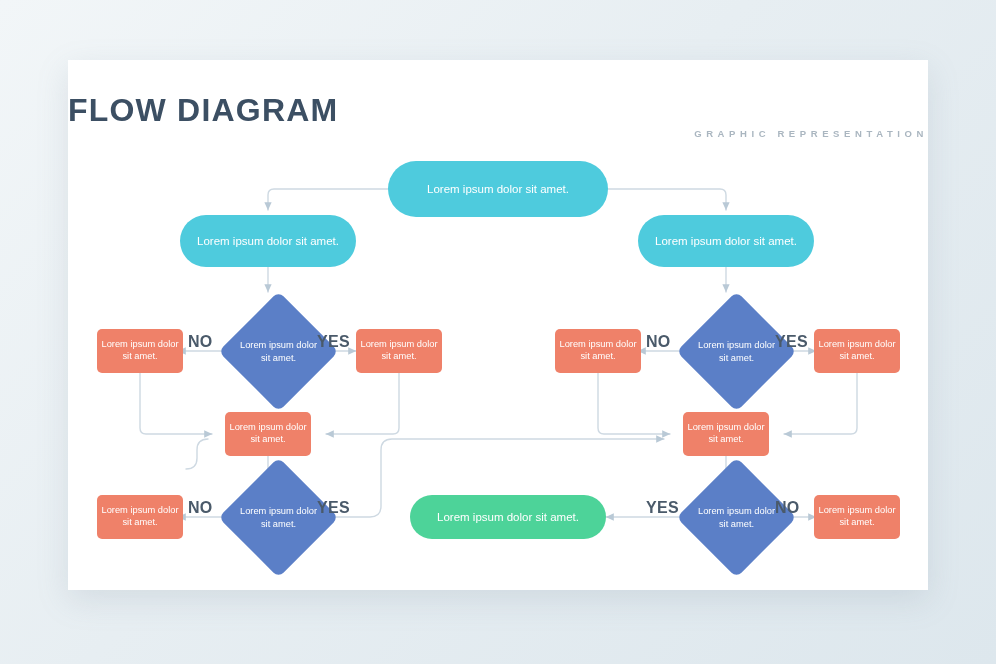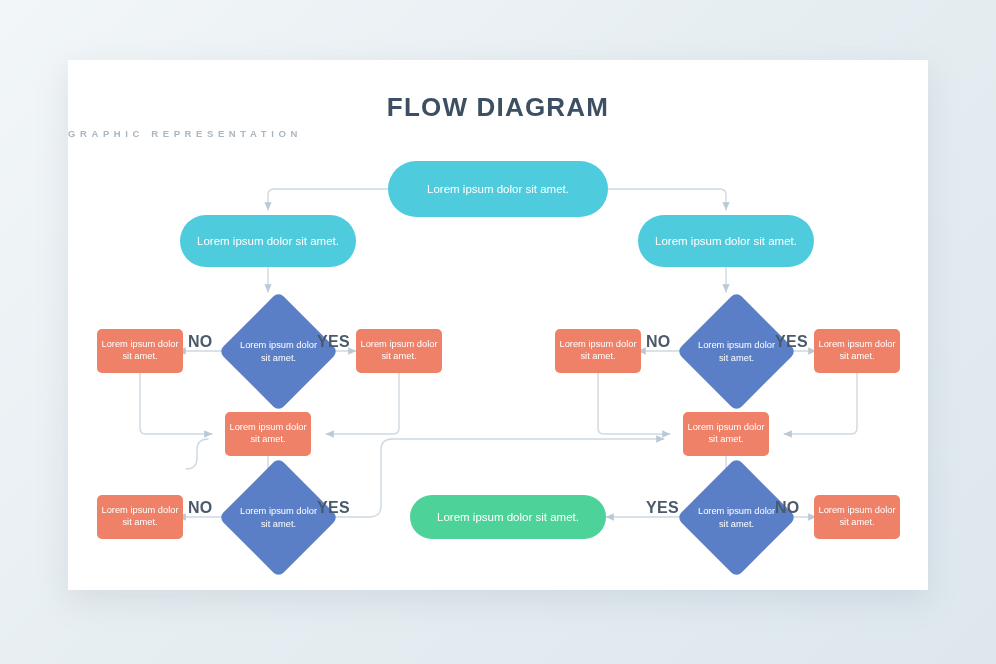--- a/index.html
+++ b/index.html
@@ -12,25 +12,25 @@
   .page{
     position:relative;width:996px;height:664px;
     background:linear-gradient(135deg,#f2f6f8 0%,#e7eef2 45%,#dde7ed 100%);
   }
   .card{
     position:absolute;left:68px;top:60px;width:860px;height:530px;
     background:#ffffff;
     box-shadow:0 10px 30px rgba(120,140,155,.18);
   }
   .title{
-    position:absolute;left:0;top:32px;width:860px;text-align:center;
-    font-size:26px;font-weight:bold;letter-spacing:1.2px;color:#3c4f63;
+    position:absolute;left:0;top:32px;width:860px;
+    font-size:32px;font-weight:bold;letter-spacing:1.2px;color:#3c4f63;
   }
   .subtitle{
-    position:absolute;left:0;top:68px;width:860px;text-align:left;
+    position:absolute;left:0;top:68px;width:860px;text-align:right;
     font-size:9.5px;letter-spacing:4.6px;color:#aab6c0;font-weight:bold;
   }
 
   
   .wires{position:absolute;left:0;top:0;width:860px;height:530px;}
 
   
   .node{
     position:absolute;display:flex;align-items:center;justify-content:center;
     text-align:center;color:#ffffff;line-height:1.28;

